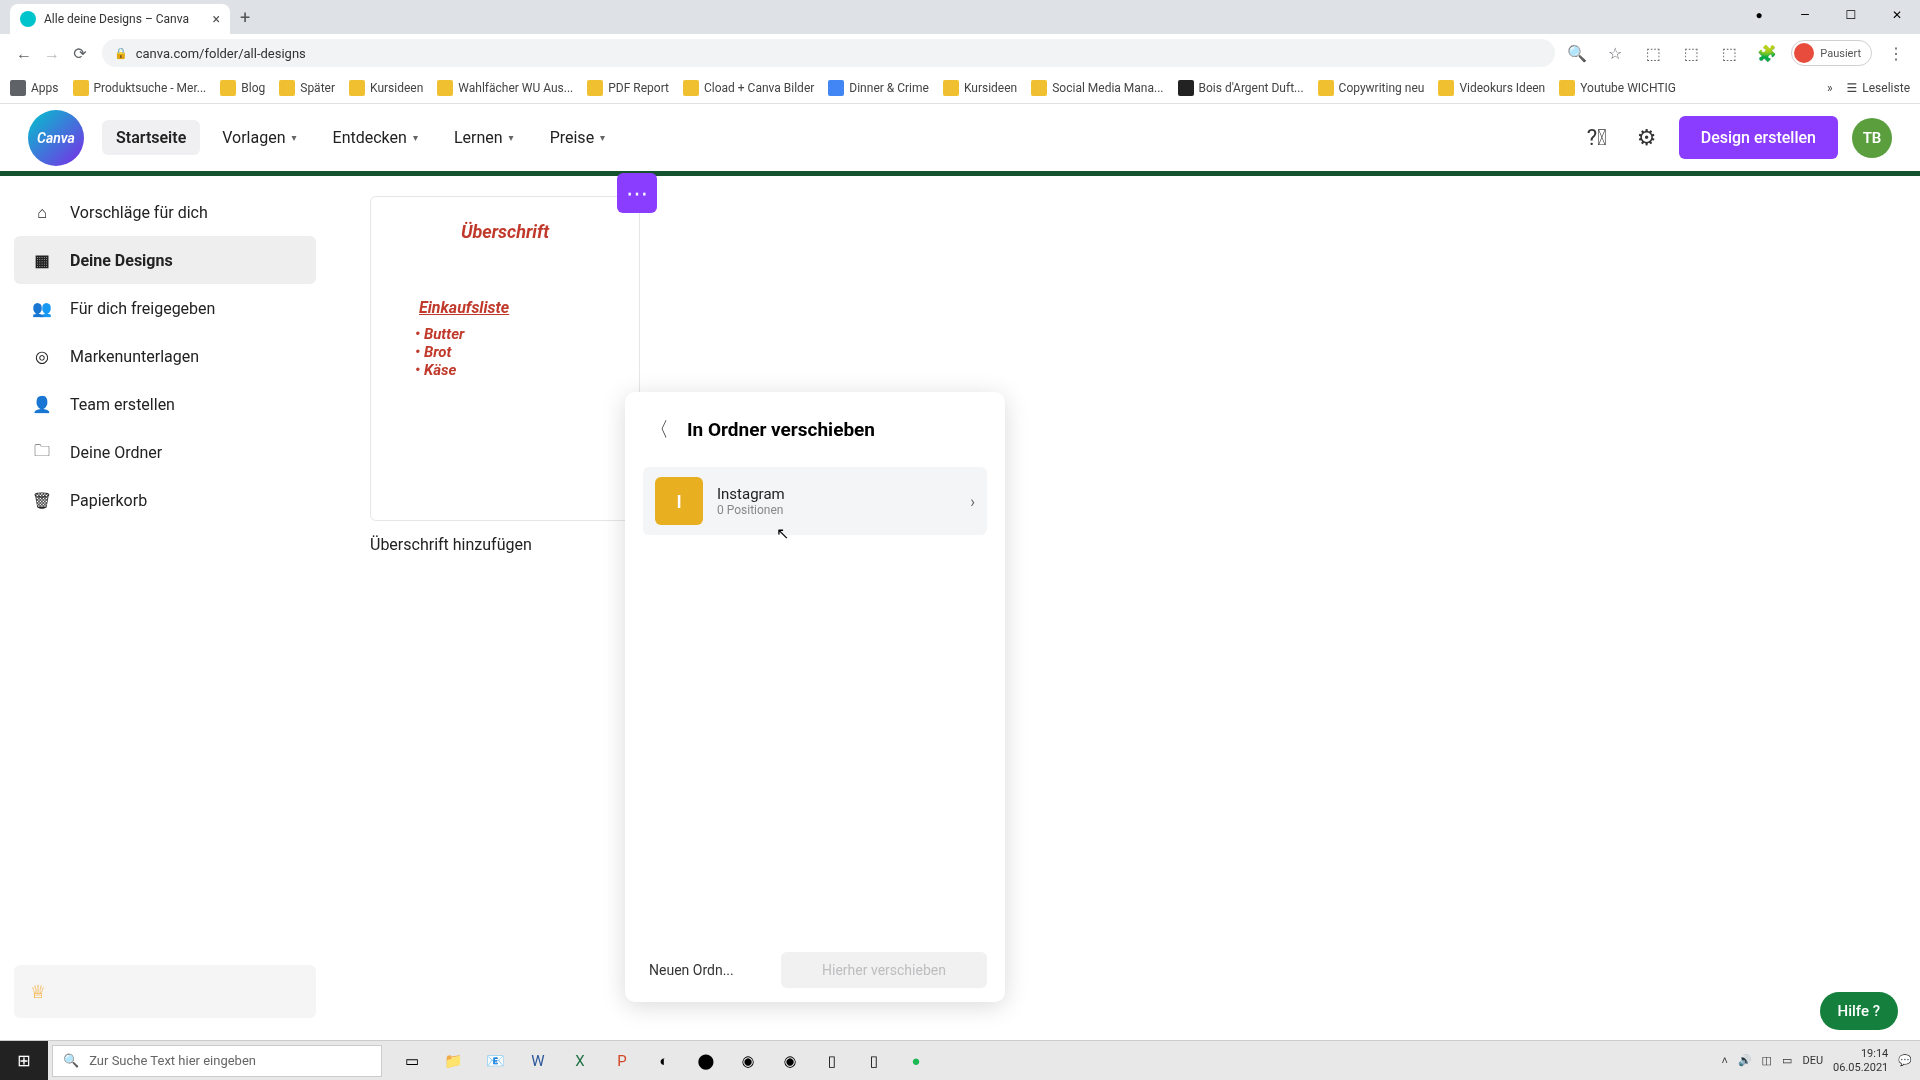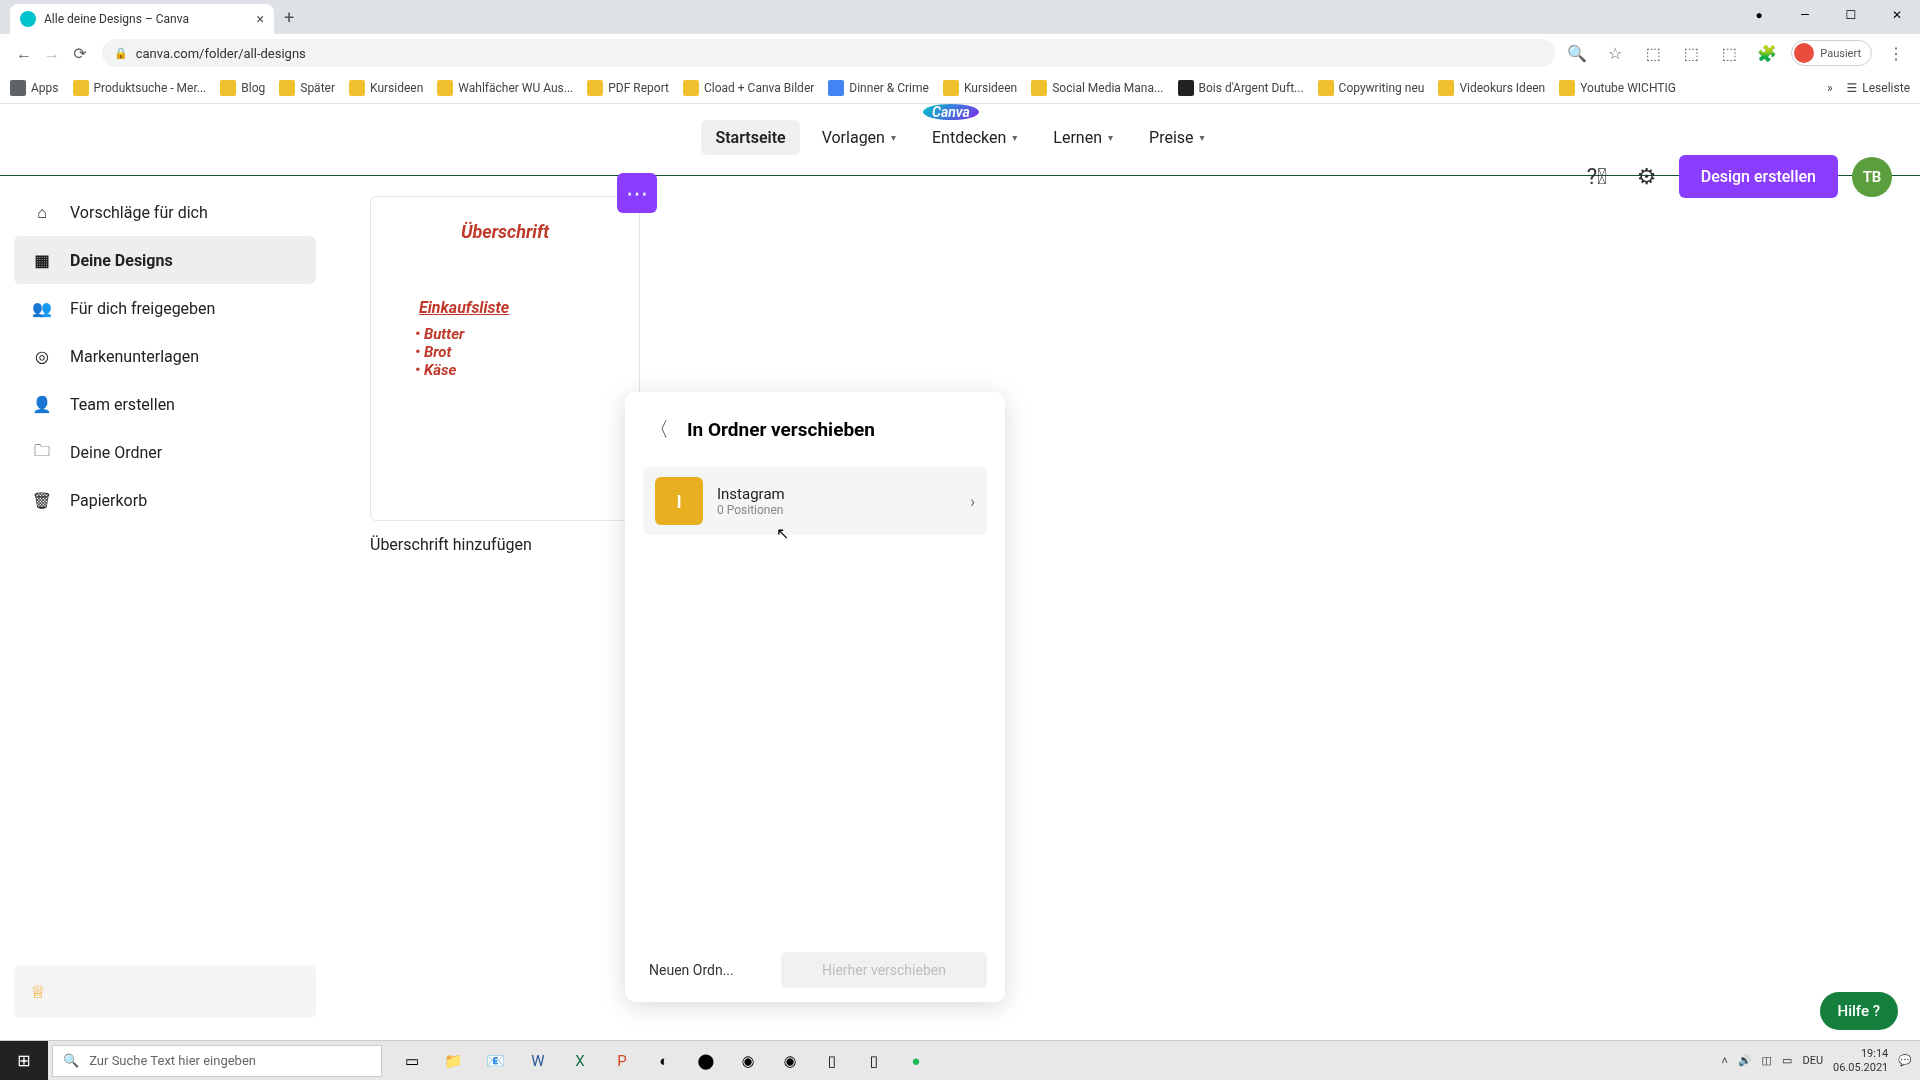--- a/index.html
+++ b/index.html
@@ -1,21 +1,21 @@
 <!DOCTYPE html>
 <html><head>
   <meta charset="utf-8">
   <style>
     * { margin: 0; padding: 0; box-sizing: border-box; font-family: -apple-system, BlinkMacSystemFont, 'Segoe UI', Roboto, sans-serif; }
     body { width: 1920px; height: 1080px; overflow: hidden; background: #fff; position: relative; }
     
     
     .browser-chrome { background: #dee1e6; height: 104px; }
     .tab-bar { display: flex; align-items: center; height: 34px; padding-left: 10px; background: #dee1e6; }
-    .tab { display: flex; align-items: center; background: #fff; border-radius: 8px 8px 0 0; padding: 6px 10px; height: 30px; width: 264px; margin-top: 4px; font-size: 12px; color: #333; }
+    .tab { display: flex; align-items: center; background: #fff; border-radius: 8px 8px 0 0; padding: 6px 10px; height: 30px; width: 220px; margin-top: 4px; font-size: 12px; color: #333; }
     .tab-favicon { width: 16px; height: 16px; background: #00c4cc; border-radius: 50%; margin-right: 8px; }
     .tab-title { flex: 1; overflow: hidden; white-space: nowrap; text-overflow: ellipsis; }
     .tab-close { margin-left: 8px; font-size: 14px; color: #555; cursor: pointer; }
     .new-tab { margin-left: 10px; font-size: 18px; color: #555; cursor: pointer; }
     .window-controls { position: absolute; right: 0; top: 0; display: flex; }
     .win-btn { width: 46px; height: 30px; display: flex; align-items: center; justify-content: center; font-size: 12px; cursor: pointer; }
     
     .address-bar { display: flex; align-items: center; height: 38px; background: #fff; padding: 0 10px; }
     .nav-icon { width: 28px; height: 28px; display: flex; align-items: center; justify-content: center; color: #5f6368; cursor: pointer; font-size: 16px; }
     .nav-icon.disabled { color: #bbb; }
@@ -24,21 +24,21 @@
     .addr-right { display: flex; align-items: center; gap: 10px; }
     .pausiert-pill { display: flex; align-items: center; border: 1px solid #d0d0d0; border-radius: 15px; padding: 2px 10px 2px 2px; font-size: 11px; color: #555; }
     .pausiert-avatar { width: 20px; height: 20px; border-radius: 50%; background: #e84c3d; margin-right: 6px; }
     
     .bookmarks-bar { display: flex; align-items: center; height: 32px; background: #fff; border-bottom: 1px solid #e0e0e0; padding: 0 10px; gap: 14px; font-size: 12px; color: #444; }
     .bm-item { display: flex; align-items: center; gap: 5px; cursor: pointer; white-space: nowrap; }
     .bm-icon { width: 16px; height: 16px; background: #f0c030; border-radius: 2px; }
     .bm-right { margin-left: auto; display:flex; gap:14px; }
     
     
-    .app-header { display: flex; align-items: center; height: 72px; padding: 0 28px; border-bottom: 1px solid #14532d; flex-direction: column; }
+    .app-header { display: flex; align-items: center; height: 72px; padding: 0 28px; border-bottom: 5px solid #14532d; }
     .logo { width: 56px; height: 56px; border-radius: 50%; background: linear-gradient(135deg, #00c4cc, #7d2ae8); display: flex; align-items: center; justify-content: center; color: #fff; font-style: italic; font-weight: 600; font-size: 14px; margin-right: 18px; }
     .nav-items { display: flex; gap: 8px; }
     .nav-item { padding: 8px 14px; border-radius: 6px; font-size: 16px; color: #222; cursor: pointer; display: flex; align-items: center; gap: 6px; }
     .nav-item.active { background: #f0f0f2; font-weight: 600; }
     .chev { font-size: 10px; color: #666; }
     .header-right { margin-left: auto; display: flex; align-items: center; gap: 14px; }
     .hdr-icon { width: 36px; height: 36px; display: flex; align-items: center; justify-content: center; font-size: 22px; color: #333; cursor: pointer; }
     .create-btn { background: #8b3dff; color: #fff; border: none; padding: 12px 22px; border-radius: 6px; font-size: 16px; font-weight: 500; cursor: pointer; }
     .avatar { width: 40px; height: 40px; border-radius: 50%; background: #5a9e3e; color: #fff; display: flex; align-items: center; justify-content: center; font-weight: 600; font-size: 15px; }
     

